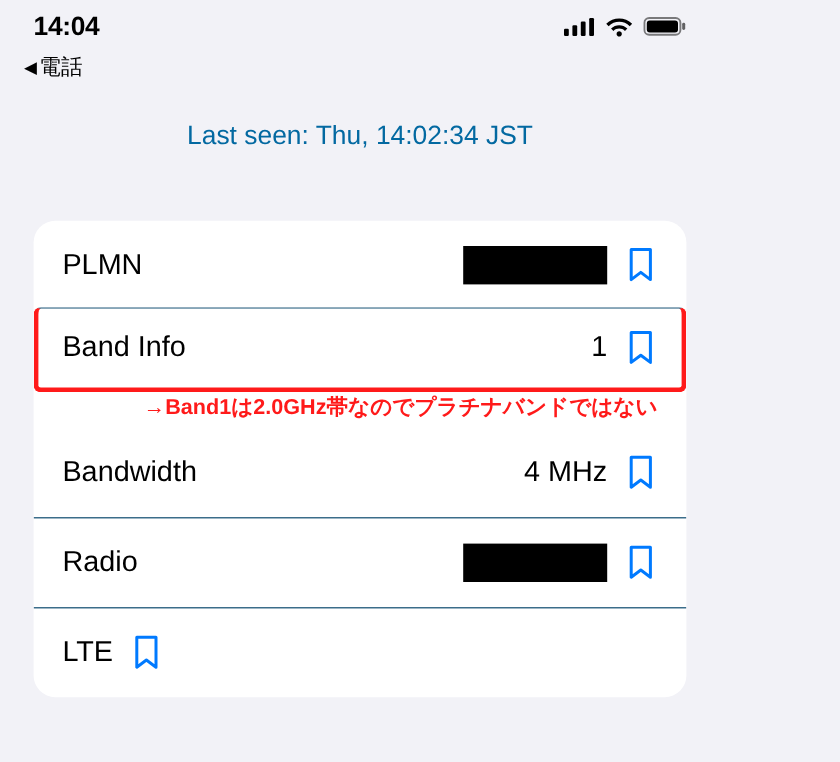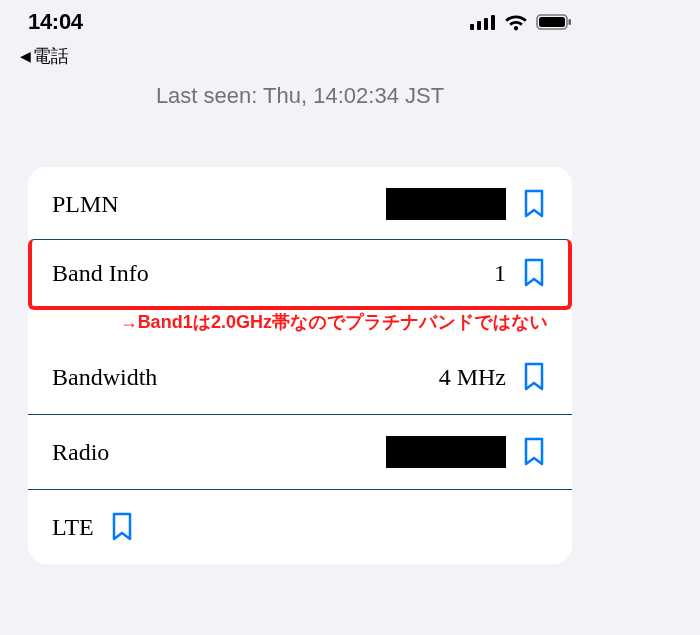--- a/index.html
+++ b/index.html
@@ -15,25 +15,25 @@
   
   .breadcrumb { padding: 0 20px 4px 20px; display: flex; align-items: center; gap: 2px; color: #000; font-size: 18px; }
   .breadcrumb .tri { font-size: 14px; line-height: 1; }
 
   
   .nav { position: relative; padding: 10px 20px 2px 20px; display: flex; align-items: flex-start; }
   .back-btn { display: flex; align-items: center; color: #007aff; font-size: 26px; gap: 2px; position: absolute; left: 18px; top: 14px; }
   .back-btn svg { display: block; }
   .title-block { flex: 1; text-align: center; margin: 0 auto; padding-left: 80px; padding-right: 80px; }
   .title { font-size: 28px; font-weight: 700; color: #000; letter-spacing: -0.3px; }
-  .subtitle { font-size: 22px; font-weight: 400; color: #737373; margin-top: 1px; }
+  .subtitle { font-size: 22px; font-weight: 400; color: #0369a1; margin-top: 18px; }
 
   
   .card { margin: 56px 28px 0 28px; background: #fff; border-radius: 18px; padding: 0 0; overflow: hidden; }
-  .row { display: flex; align-items: center; padding: 20px 24px 20px 24px; position: relative; font-family: Liberation Serif, serif; }
+  .row { display: flex; align-items: center; padding: 20px 24px 20px 24px; position: relative; }
   .row + .row { border-top: 1px solid #0c4a6e; }
   .row-label { font-size: 24px; color: #000; flex: 1; }
   .row-value { font-size: 24px; color: #000; margin-right: 14px; text-align: right; white-space: nowrap; }
   .row-value.redacted { display: inline-block; width: 120px; height: 32px; background: #000; }
   .bookmark { width: 28px; height: 34px; display: inline-flex; align-items: center; justify-content: center; }
   .bookmark svg { display: block; }
 
   
   .highlight-box { border: 4px solid #ff1a1a; border-radius: 6px; padding: 16px 20px 16px 20px !important; margin: -2px 0; }
 

